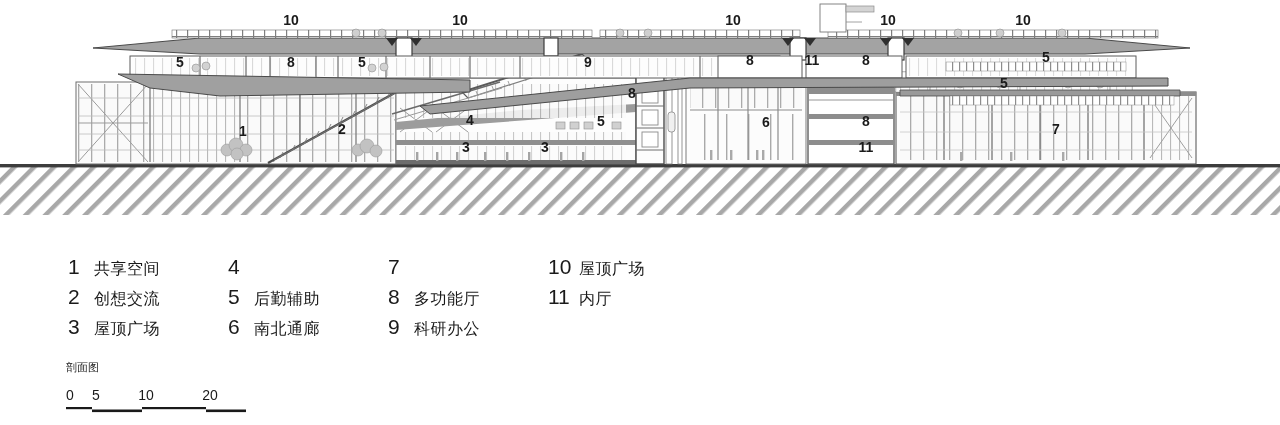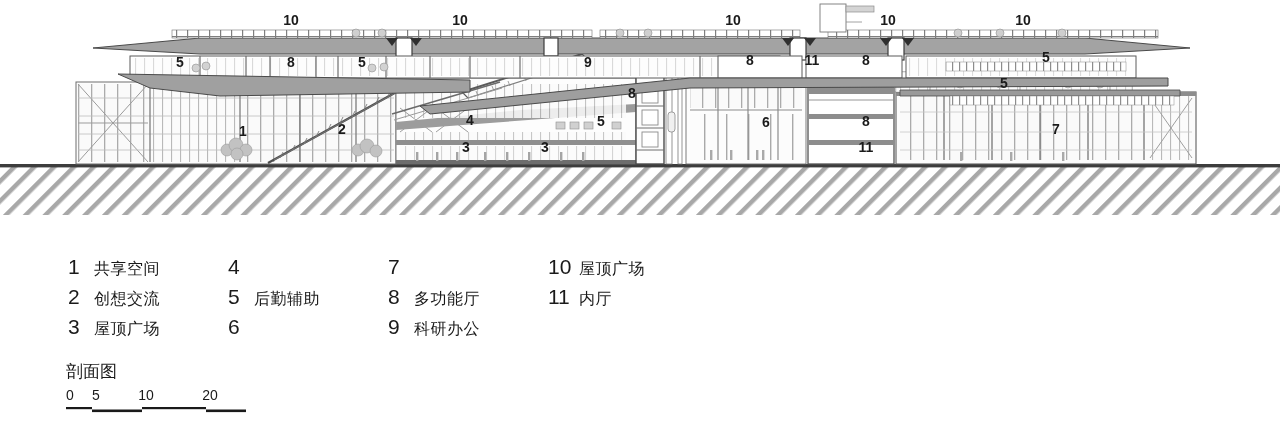--- a/index.html
+++ b/index.html
@@ -24,21 +24,21 @@
   }
   .legend-num.w1{width:26px;}
   .legend-num.w2{width:31px;}
   .legend-text{
     font-family:Liberation Serif, serif;
     font-size:16px;letter-spacing:0.5px;color:#1a1a1a;
   }
   .caption{
     position:absolute;left:66px;top:360px;
     font-family:Liberation Serif, serif;
-    font-size:17px;color:#1a1a1a;
+    font-size:11px;color:#1a1a1a;
   }
   .scalebar{position:absolute;left:66px;top:388px;width:180px;height:26px;}
 </style>
 </head>
 <body>
 
 <svg id="drawing" viewBox="0 0 1280 425" xmlns="http://www.w3.org/2000/svg">
   <defs>
     <pattern id="groundHatch" width="14" height="14" patternUnits="userSpaceOnUse" patternTransform="rotate(45)">
       <rect width="14" height="14" fill="#ffffff"></rect>
@@ -391,20 +391,21 @@
     <div class="legend-col" style="left: 228px;">
       <div class="legend-row">
         <span class="legend-num w1">4</span>
       </div>
       <div class="legend-row">
         <span class="legend-num w1">5</span>
         <span class="legend-text">后勤辅助</span>
       </div>
       <div class="legend-row">
         <span class="legend-num w1">6</span>
+        <span class="legend-text">南北通廊</span>
       </div>
     </div>
     <div class="legend-col" style="left: 388px;">
       <div class="legend-row">
         <span class="legend-num w1">7</span>
       </div>
       <div class="legend-row">
         <span class="legend-num w1">8</span>
         <span class="legend-text">多功能厅</span>
       </div>

